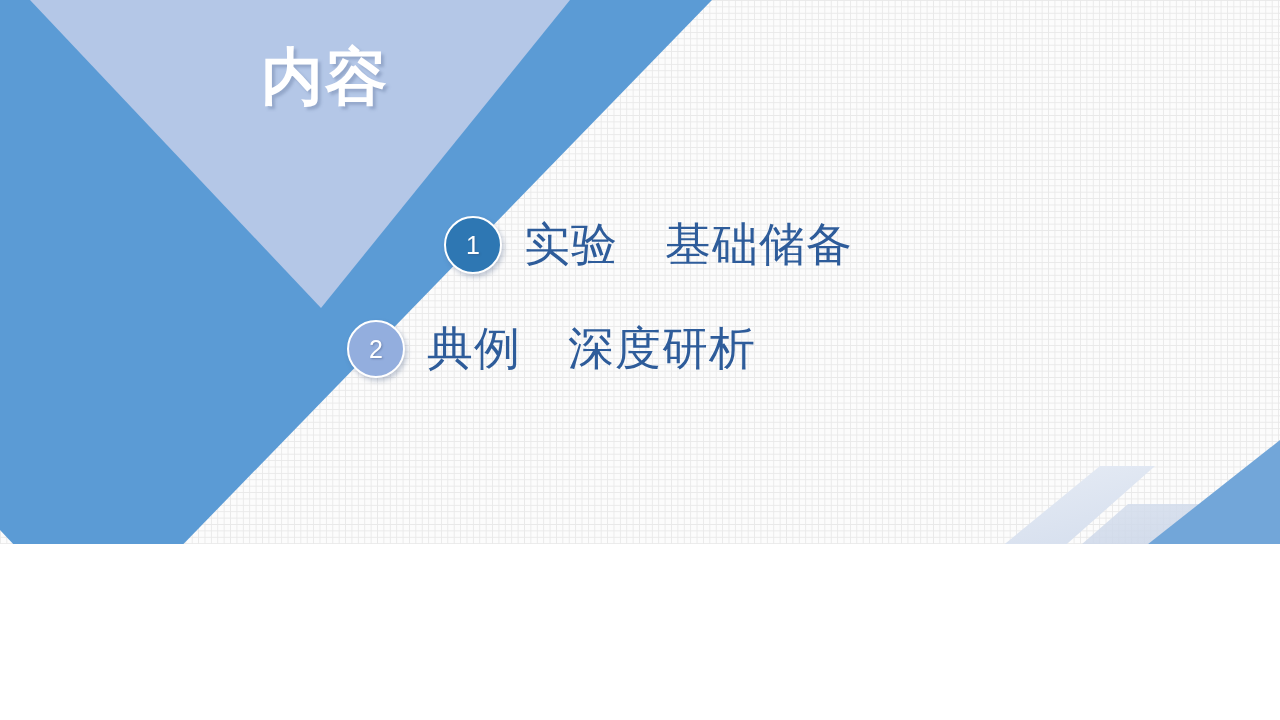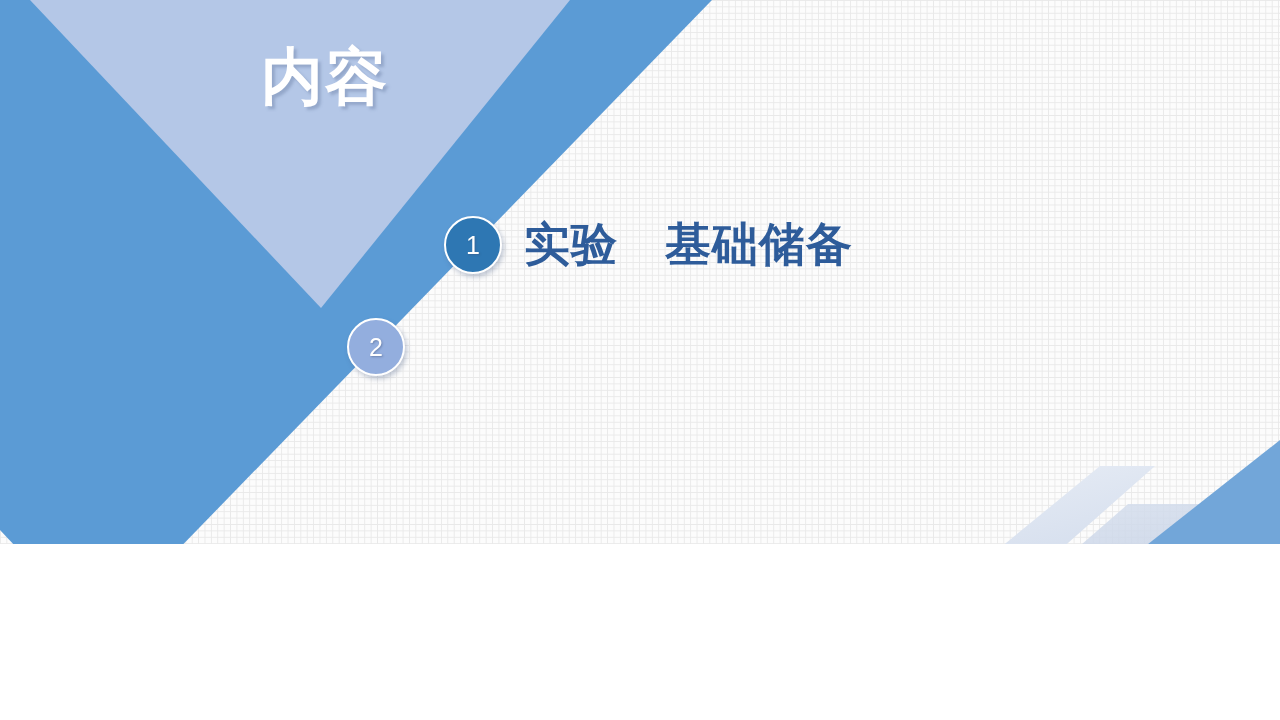--- a/index.html
+++ b/index.html
@@ -84,21 +84,21 @@
     text-shadow: 1px 1px 2px rgba(60,80,120,0.45);
     box-shadow: 2px 3px 5px rgba(70,90,130,0.33);
     flex: 0 0 auto;
   }
   #badge-1 { background: #2e77b3; }
   #badge-2 { background: #93aede; }
 
   .item-label {
     margin-left: 22px;
     font-size: 46px;
-    font-weight: bold;
+    font-weight: normal;
     color: #2e5c9a;
     white-space: pre;
     letter-spacing: 1px;
     font-family: "DejaVu Sans", "Liberation Sans", sans-serif;
     user-select: none;
   }
 </style>
 </head>
 <body>
 
@@ -138,15 +138,16 @@
     <div class="num-badge" id="badge-1">
       <span>1</span>
     </div>
     <div class="item-label">实验　基础储备</div>
   </div>
 
   <div class="index-item" id="index-item-2">
     <div class="num-badge" id="badge-2">
       <span>2</span>
     </div>
+    <div class="item-label">典例　深度研析</div>
   </div>
 
 </div>
 
 </body></html>

